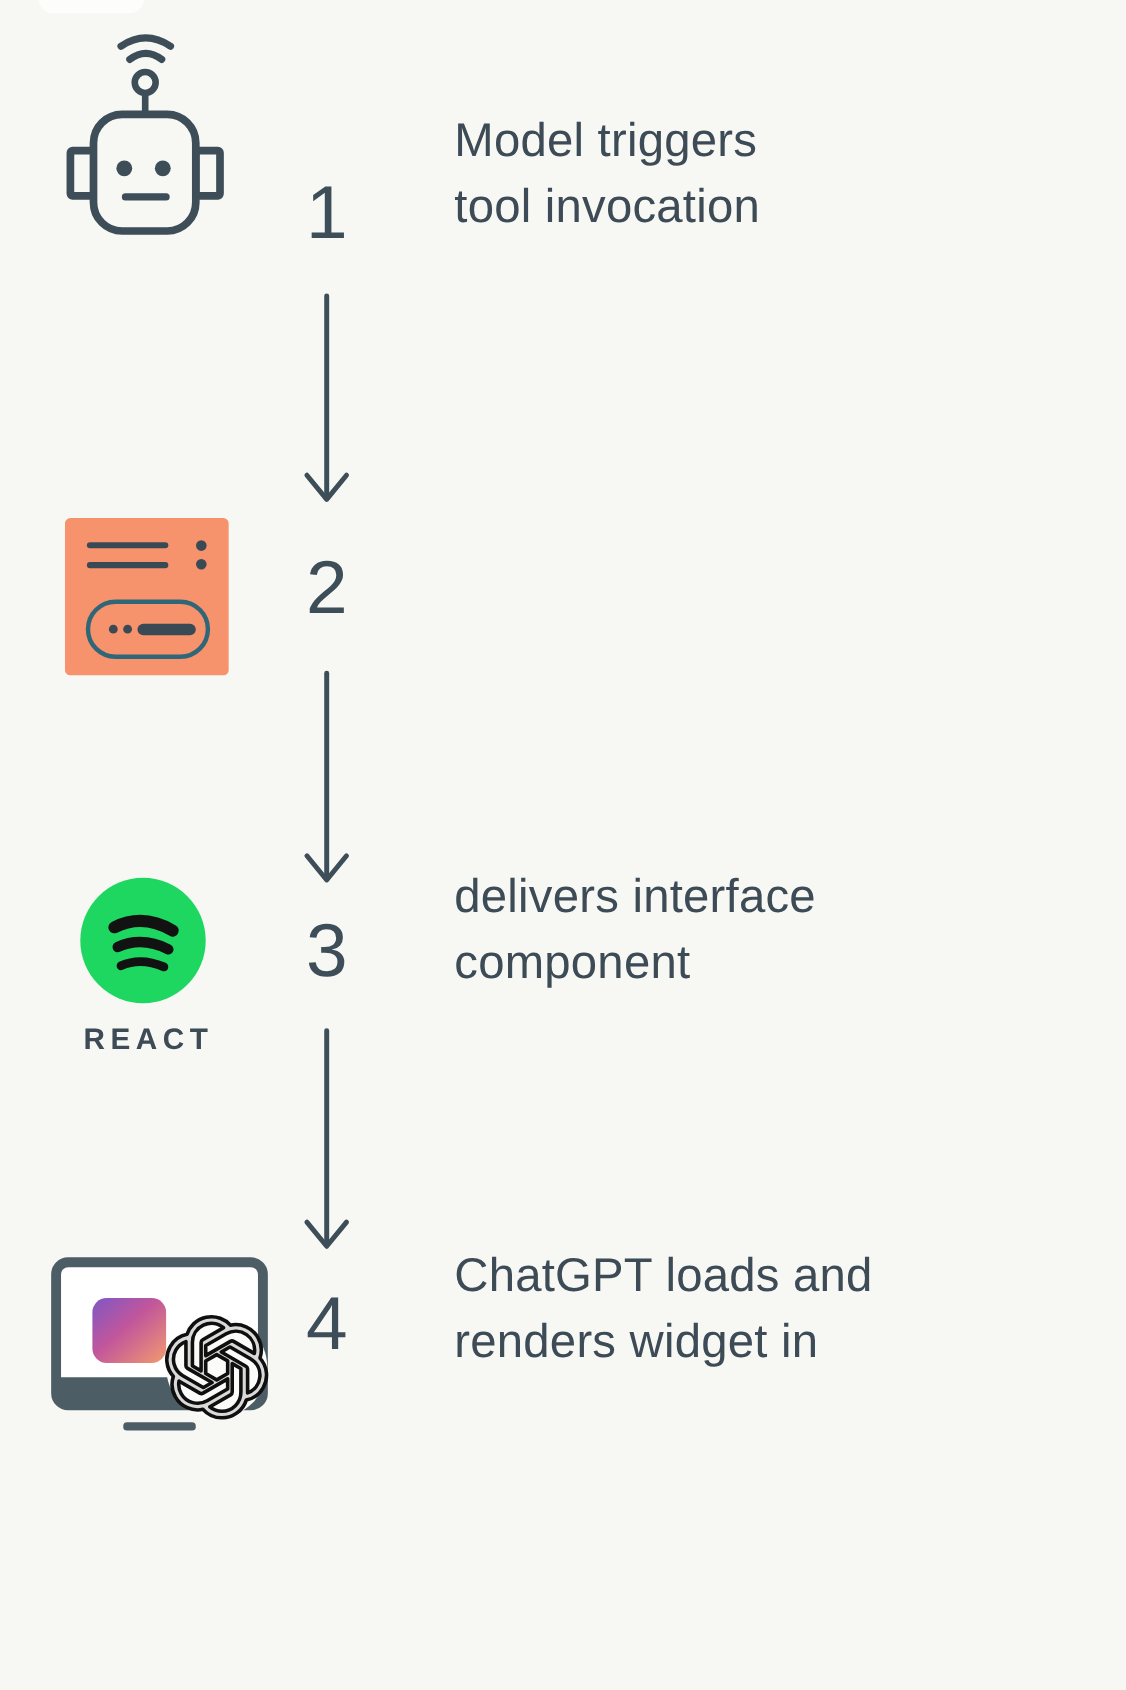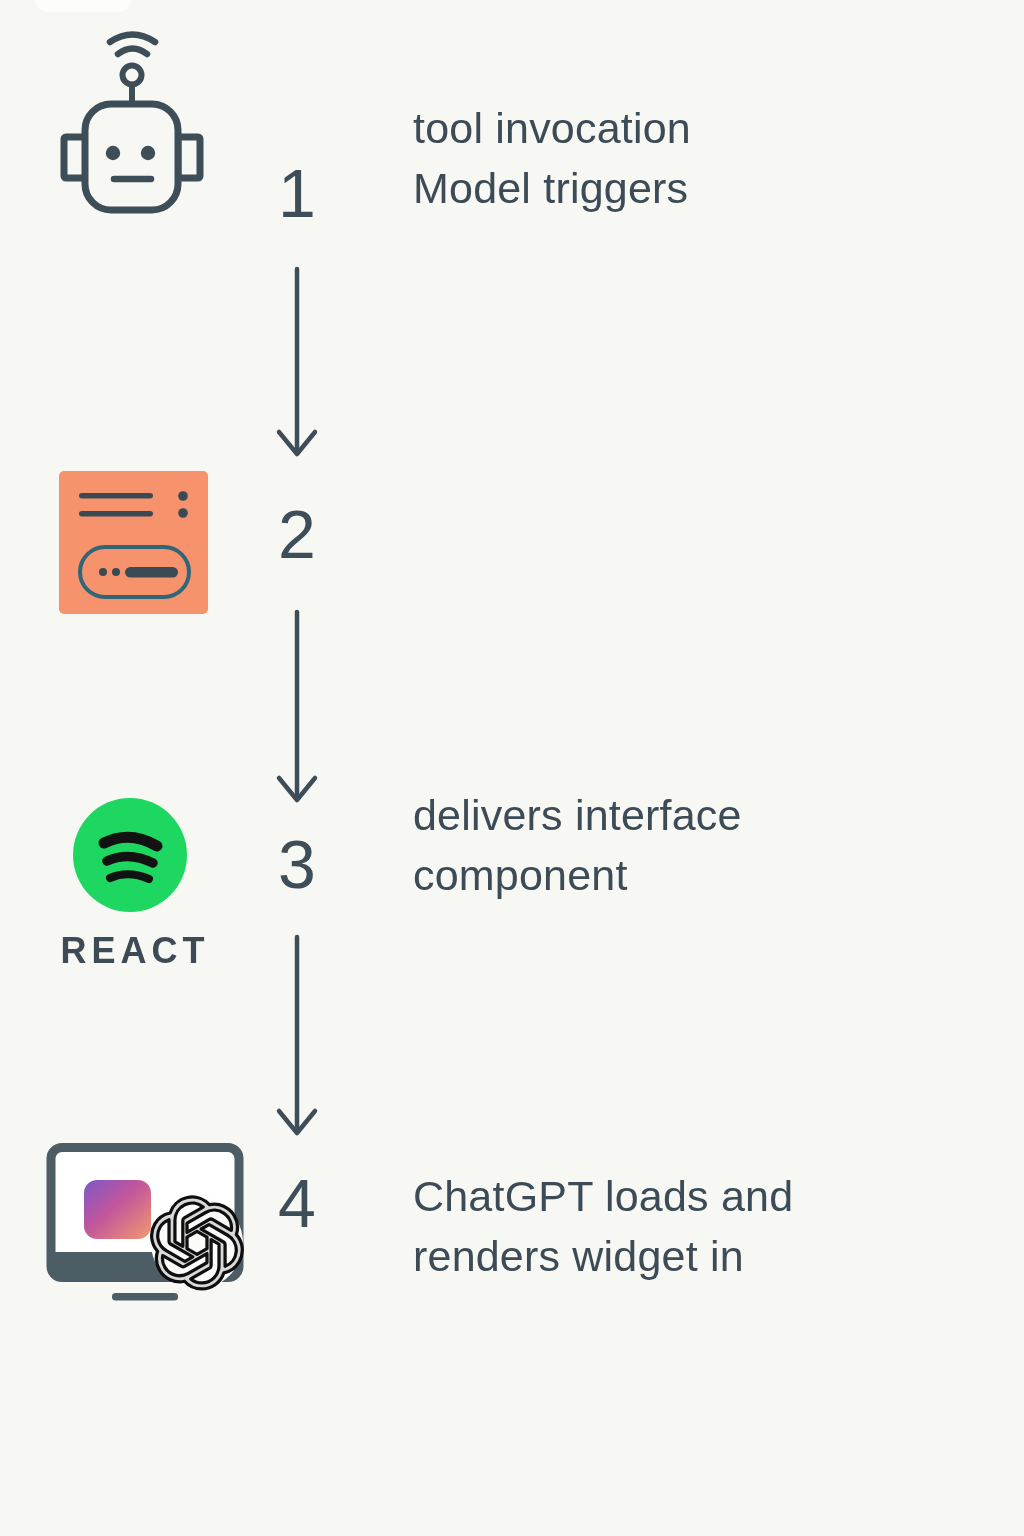--- a/index.html
+++ b/index.html
@@ -13,30 +13,30 @@
   }
   .step-number{
     position:absolute;left:260px;width:74px;text-align:center;
     font-size:68px;font-weight:400;color:#3e4e58;line-height:1;
   }
   .num-1{top:159px;} .num-2{top:500px;} .num-3{top:830px;} .num-4{top:1169px;}
   .step-text{
     position:absolute;left:413px;font-size:43px;line-height:60px;
     color:#3c4b55;font-weight:500;letter-spacing:.2px;white-space:nowrap;
   }
-  .text-1{top:98px;} .text-2{top:453px;} .text-3{top:785px;} .text-4{top:1166px;}
+  .text-1{top:98px;} .text-2{top:453px;} .text-3{top:785px;} .text-4{top:1130px;}
   .arrow{position:absolute;left:275px;width:44px;}
   .arr-1{top:266px;height:192px;} .arr-2{top:608px;height:196px;} .arr-3{top:933px;height:204px;}
   .icon-abs{position:absolute;}
   .robot{left:58px;top:20px;}
   .server{left:59px;top:471px;}
   .spotify{left:72px;top:797px;}
   .react-label{
     position:absolute;left:55px;top:930px;width:160px;text-align:center;
-    font-size:36px;font-weight:700;letter-spacing:5px;color:#3c4b55;
+    font-size:27px;font-weight:700;letter-spacing:5px;color:#3c4b55;
   }
   .laptop{left:45px;top:1140px;}
 </style>
 </head>
 <body>
 
 <div class="canvas">
 
   <div class="partial-tab"></div>
 
@@ -113,22 +113,22 @@
     </g>
   </svg>
   <svg class="arrow arr-3" viewBox="0 0 44 204">
     <g stroke="#3e4e58" stroke-width="4.5" fill="none" stroke-linecap="round" stroke-linejoin="round">
       <line x1="22" y1="4" x2="22" y2="198"></line>
       <polyline points="4,178 22,200 40,178"></polyline>
     </g>
   </svg>
 
   <div class="step-text text-1">
+    <div>Model triggers</div>
     <div>tool invocation</div>
-    <div>Model triggers</div>
   </div>
   <div class="step-text text-3">
     <div>delivers interface</div>
     <div>component</div>
   </div>
   <div class="step-text text-4">
     <div>ChatGPT loads and</div>
     <div>renders widget in</div>
   </div>
 

